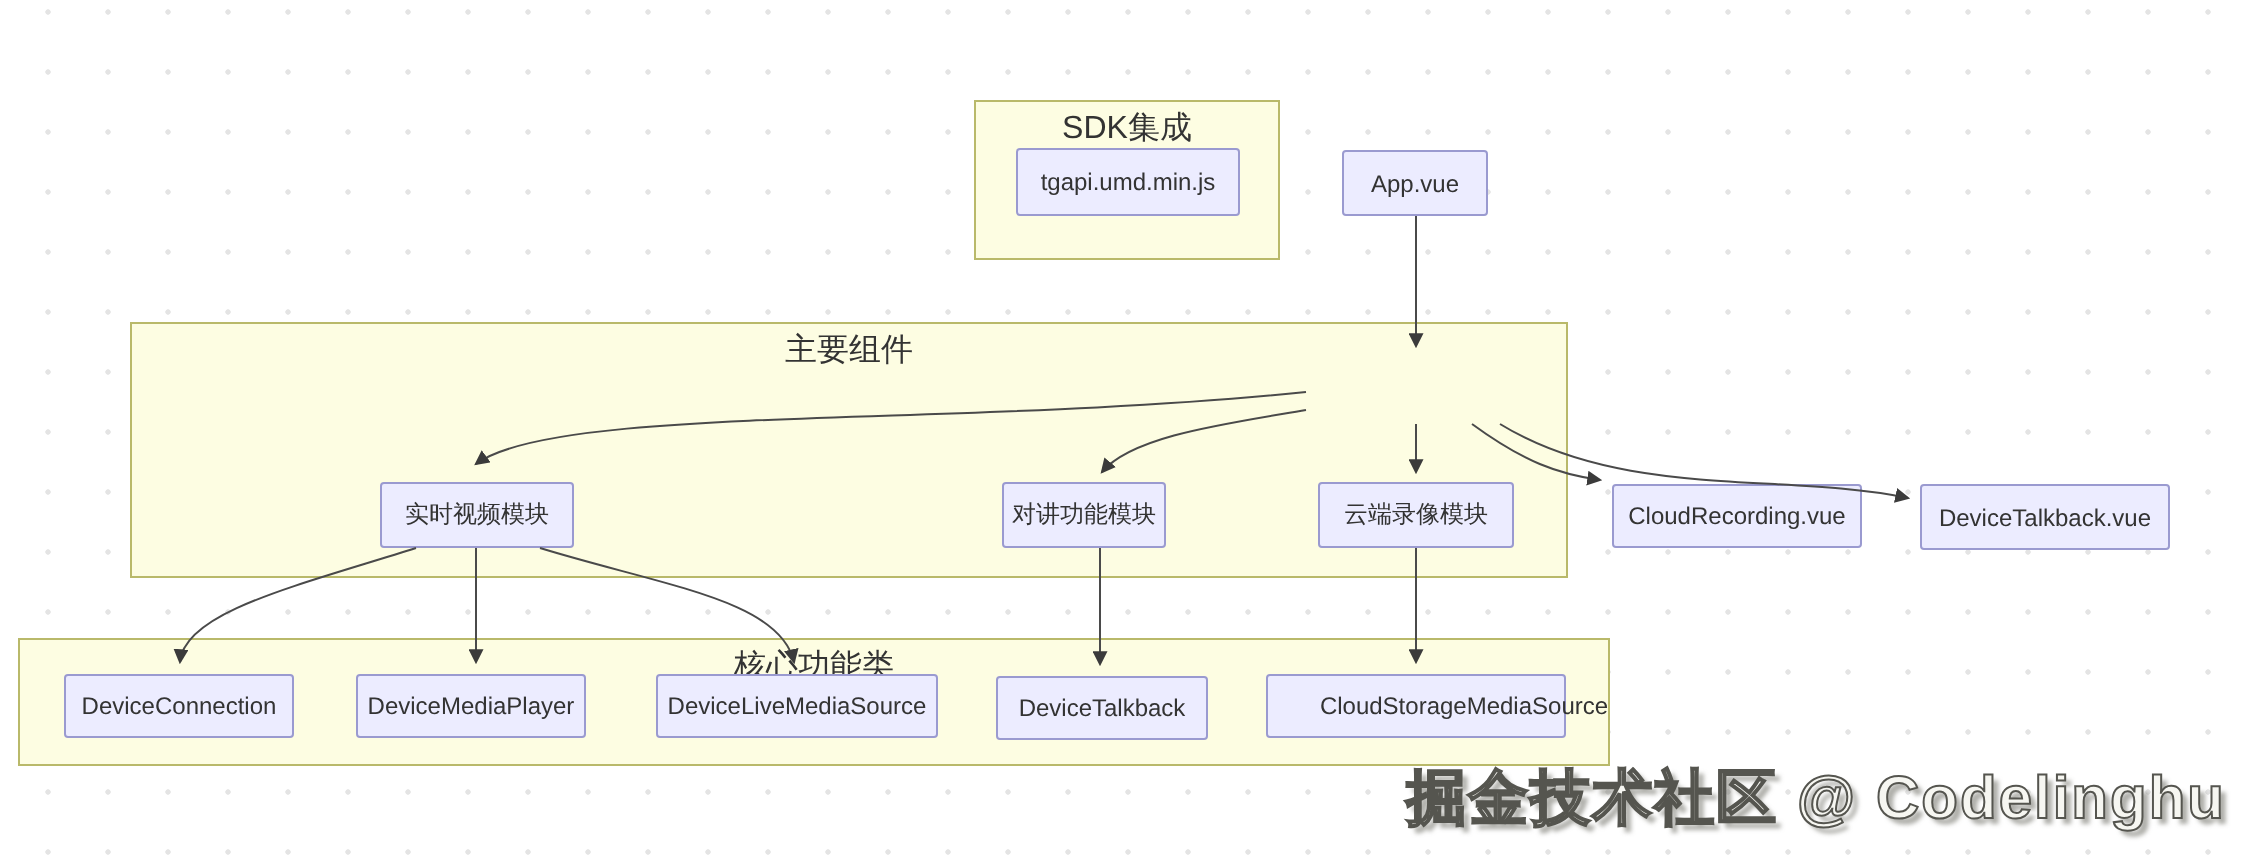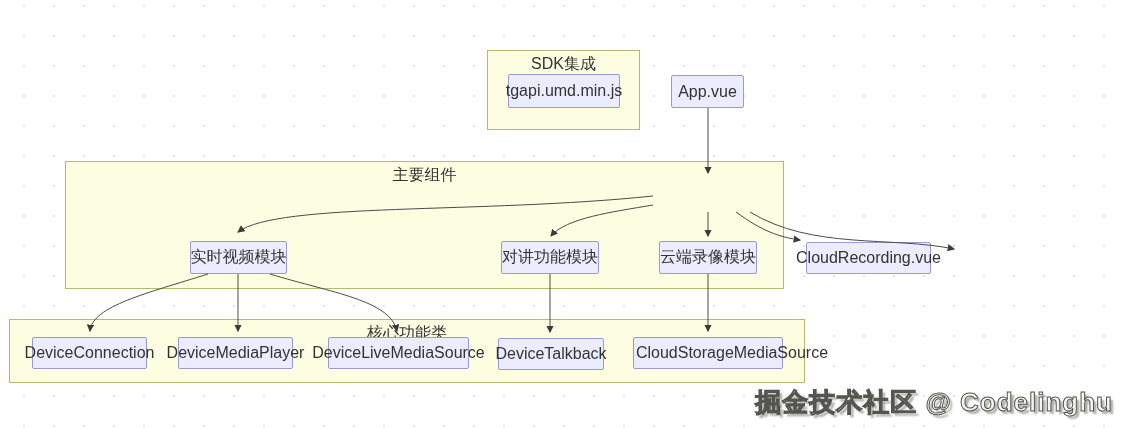--- a/index.html
+++ b/index.html
@@ -36,21 +36,21 @@
   }
   .node {
     position: absolute;
     background: #ececff;
     border: 1px solid #9a9ad0;
     border-radius: 2px;
     box-sizing: border-box;
     display: flex;
     align-items: center;
     justify-content: center;
-    font-size: 16px;
+    font-size: 12px;
     color: #333333;
     white-space: nowrap;
     z-index: 3;
   }
   .edges-layer {
     position: absolute;
     left: 0;
     top: 0;
     width: 1121px;
     height: 428px;
@@ -59,21 +59,21 @@
   }
   .edges-layer path.edge {
     fill: none;
     stroke: #4a4a4a;
     stroke-width: 1;
   }
   .watermark {
     position: absolute;
     right: 8px;
     bottom: 8px;
-    font-size: 26px;
+    font-size: 30px;
     font-weight: 700;
     letter-spacing: 1px;
     color: #f6f6f1;
     -webkit-text-stroke: 1px #55554f;
     text-shadow: 3px 3px 2px rgba(110,110,100,0.55);
     z-index: 5;
     white-space: nowrap;
   }
 </style>
 </head>
@@ -99,32 +99,35 @@
 
   <div class="node" style="left:671px; top:75px; width:73px; height:33px;">
     <span>App.vue</span>
   </div>
 
 
   <div class="node" style="left:190px; top:241px; width:97px; height:33px;">
     <span>实时视频模块</span>
   </div>
 
-  <div class="node" style="left:501px; top:241px; width:98px; height:33px;">
+  <div class="node" style="left:501px; top:241px; width:82px; height:33px;">
     <span>对讲功能模块</span>
   </div>
 
   <div class="node" style="left:659px; top:241px; width:98px; height:33px;">
     <span>云端录像模块</span>
   </div>
 
   <div class="node" style="left:806px; top:242px; width:125px; height:32px;">
     <span>CloudRecording.vue</span>
   </div>
 
+  <div class="node" style="left:960px; top:242px; width:125px; height:33px;">
+    <span>DeviceTalkback.vue</span>
+  </div>
 
   <div class="node" style="left:32px; top:337px; width:115px; height:32px;">
     <span>DeviceConnection</span>
   </div>
 
   <div class="node" style="left:178px; top:337px; width:115px; height:32px;">
     <span>DeviceMediaPlayer</span>
   </div>
 
   <div class="node" style="left:328px; top:337px; width:141px; height:32px;">

